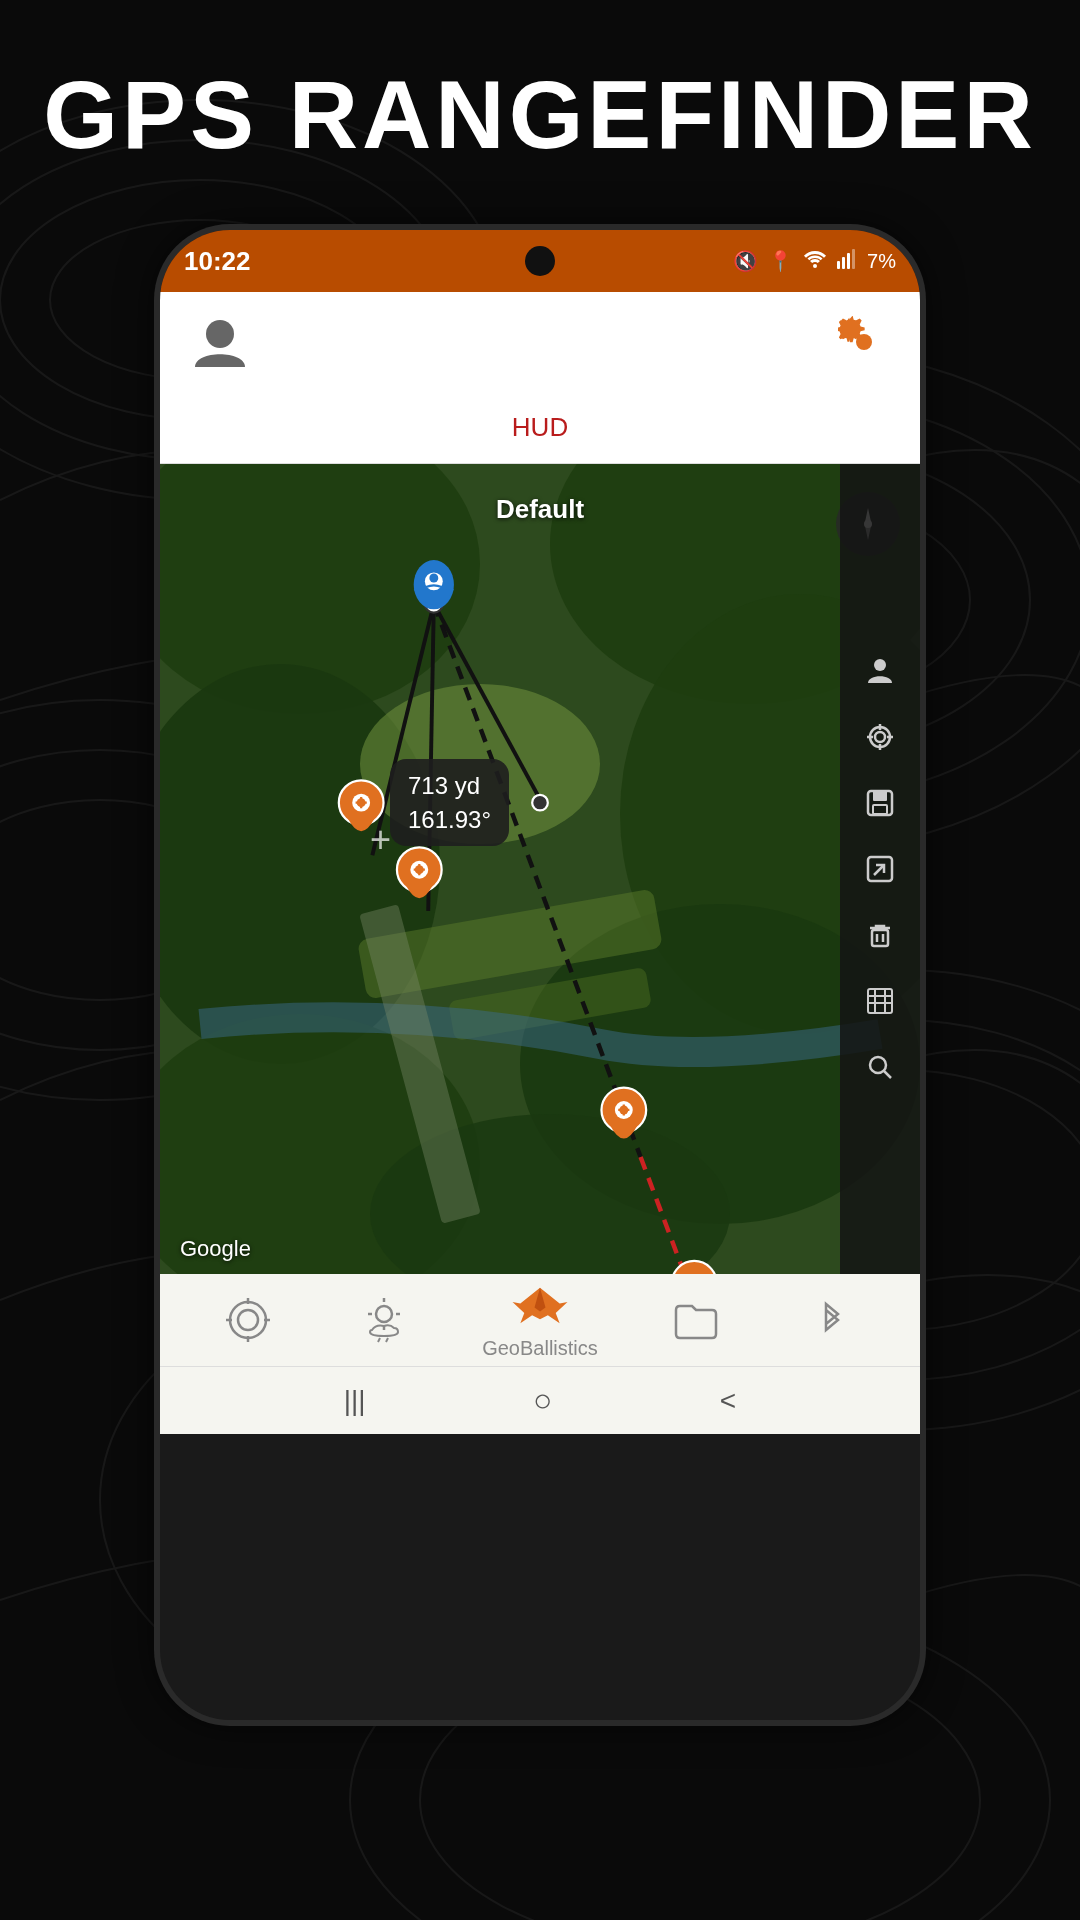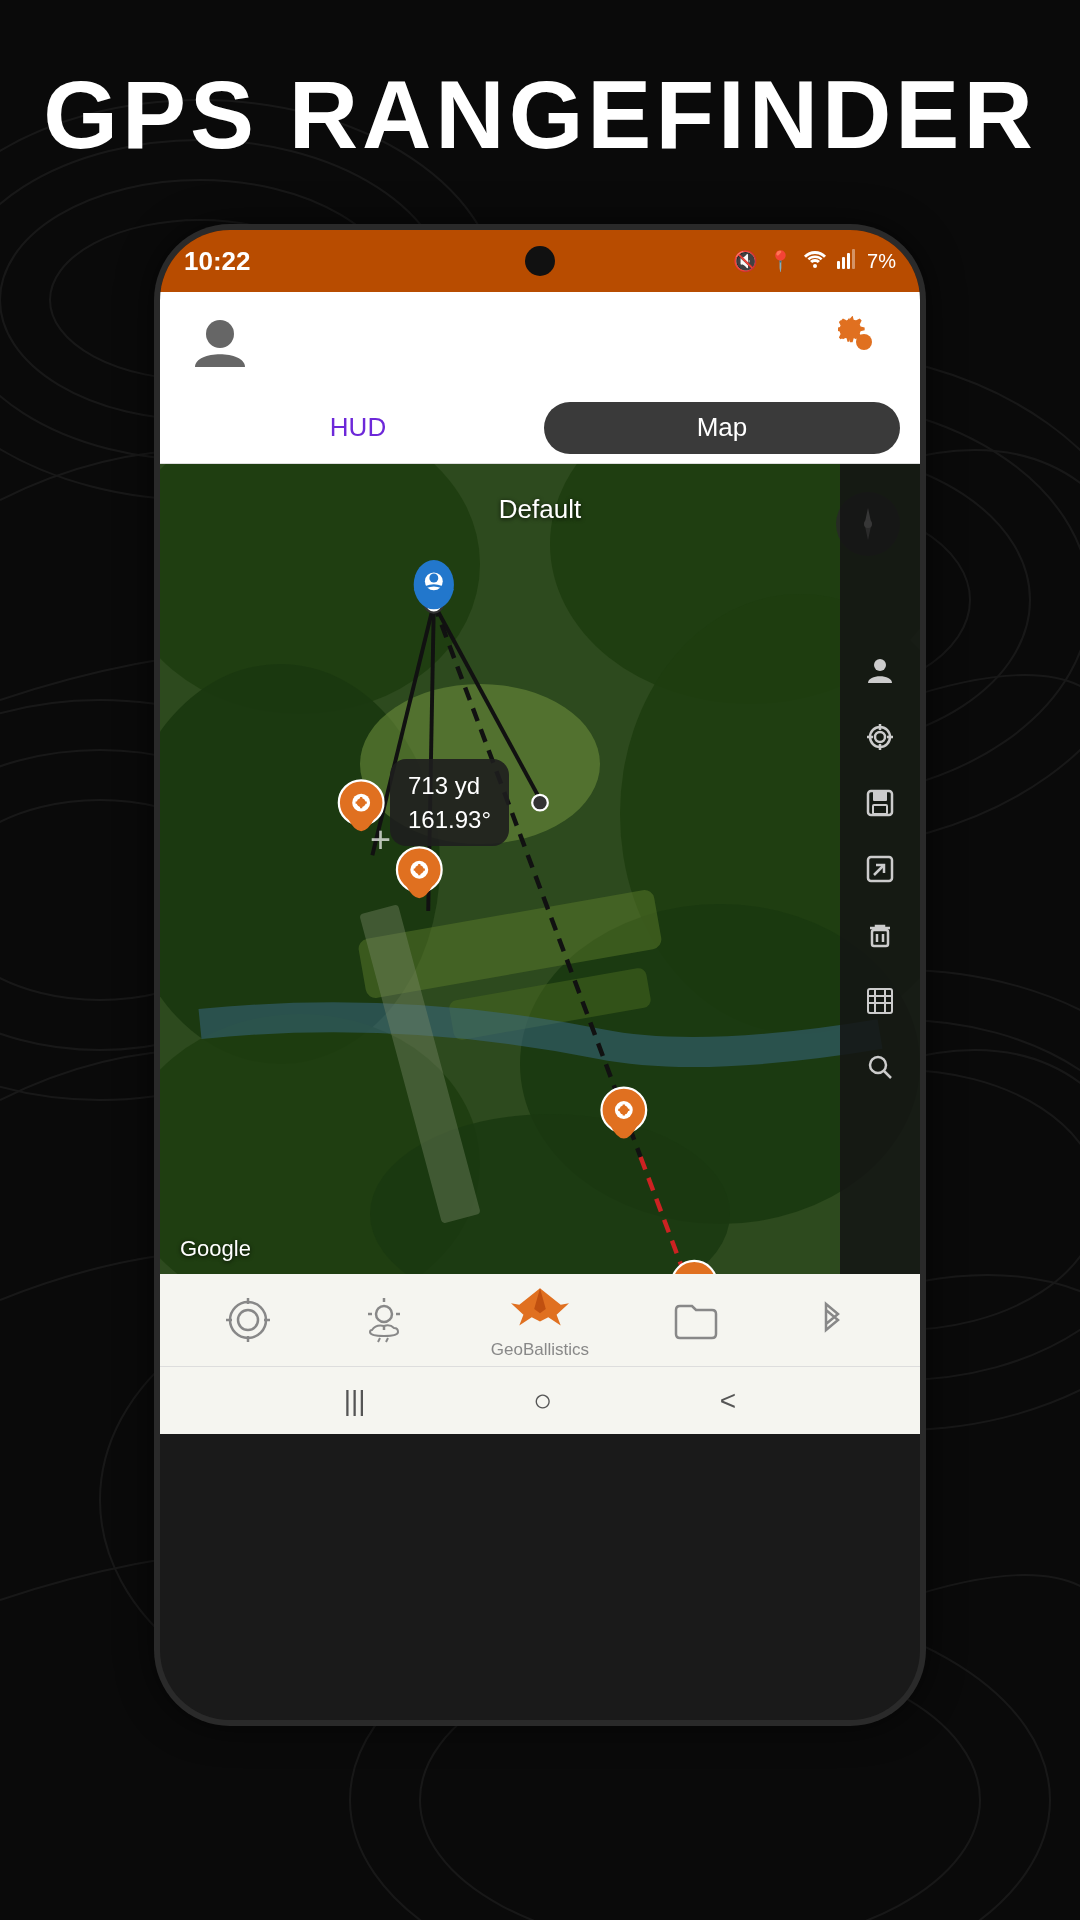--- a/index.html
+++ b/index.html
@@ -121,21 +121,21 @@
     .tab {
       flex: 1;
       height: 52px;
       display: flex;
       align-items: center;
       justify-content: center;
       border-radius: 28px;
       font-size: 26px;
       font-weight: 500;
       cursor: pointer;
-      color: #6d28d9;
+      color: #b91c1c;
       background: transparent;
       border: none;
     }
     .tab.active {
       background: #3a3a3a;
       color: #fff;
     }
 
     
     .map-area {
@@ -147,21 +147,21 @@
     }
 
     
     .map-default-label {
       position: absolute;
       top: 30px;
       left: 50%;
       transform: translateX(-50%);
       color: #fff;
       font-size: 26px;
-      font-weight: 400;
+      font-weight: 700;
       text-shadow: 0 1px 4px rgba(0,0,0,0.8);
     }
 
     
     .compass-btn {
       position: absolute;
       top: 28px;
       right: 20px;
       width: 64px;
       height: 64px;
@@ -273,21 +273,21 @@
     .nav-icon svg {
       width: 48px;
       height: 48px;
       color: #777;
     }
     .nav-icon.center-logo svg {
       width: 90px;
       height: 70px;
     }
     .nav-logo-text {
-      font-size: 17px;
+      font-size: 20px;
       color: #888;
       margin-top: 2px;
       text-align: center;
     }
 
     
     .android-nav {
       width: 100%;
       height: 68px;
       background: #f5f5f0;
@@ -383,21 +383,20 @@
     </svg>
     <svg class="gear-icon" viewBox="0 0 52 52" fill="none" xmlns="http://www.w3.org/2000/svg">
       <circle cx="26" cy="26" r="8" fill="#e07020"></circle>
       <path d="M26 4 L28 12 A18 18 0 0 1 34 14 L42 10 L46 14 L42 22 A18 18 0 0 1 44 28 L52 30 L52 34 L44 36 A18 18 0 0 1 42 42 L46 50 L42 54 L34 50 A18 18 0 0 1 28 52 L26 60 L22 60 L20 52 A18 18 0 0 1 14 50 L6 54 L2 50 L6 42 A18 18 0 0 1 4 36 L-4 34 L-4 30 L4 28 A18 18 0 0 1 6 22 L2 14 L6 10 L14 14 A18 18 0 0 1 20 12 Z" fill="#e07020" transform="scale(0.43) translate(0,0)"></path>
       <path fill-rule="evenodd" clip-rule="evenodd" d="M26 2 L28.5 11.5 C30.2 11.9 31.8 12.6 33.3 13.5 L42.5 9 L47 13.5 L42.5 22.7 C43.4 24.2 44.1 25.8 44.5 27.5 L54 30 L54 36 L44.5 38.5 C44.1 40.2 43.4 41.8 42.5 43.3 L47 52.5 L42.5 57 L33.3 52.5 C31.8 53.4 30.2 54.1 28.5 54.5 L26 64 L20 64 L17.5 54.5 C15.8 54.1 14.2 53.4 12.7 52.5 L3.5 57 L-1 52.5 L3.5 43.3 C2.6 41.8 1.9 40.2 1.5 38.5 L-8 36 L-8 30 L1.5 27.5 C1.9 25.8 2.6 24.2 3.5 22.7 L-1 13.5 L3.5 9 L12.7 13.5 C14.2 12.6 15.8 11.9 17.5 11.5 Z" fill="#e07020" transform="scale(0.43) translate(8, -3)"></path>
     </svg>
   </div>
 
   <div class="tab-bar">
     <button class="tab">HUD</button>
-    <button class="tab active">Map</button>
   </div>
 
   <div class="map-area">
 
     <svg class="map-terrain-svg" viewBox="0 0 680 810" xmlns="http://www.w3.org/2000/svg">
 
       <rect width="680" height="810" fill="#2d4a1e"></rect>
 
       <ellipse cx="100" cy="100" rx="180" ry="150" fill="#1e3d10" opacity="0.9"></ellipse>
       <ellipse cx="550" cy="80" rx="200" ry="160" fill="#1e3d10" opacity="0.9"></ellipse>

